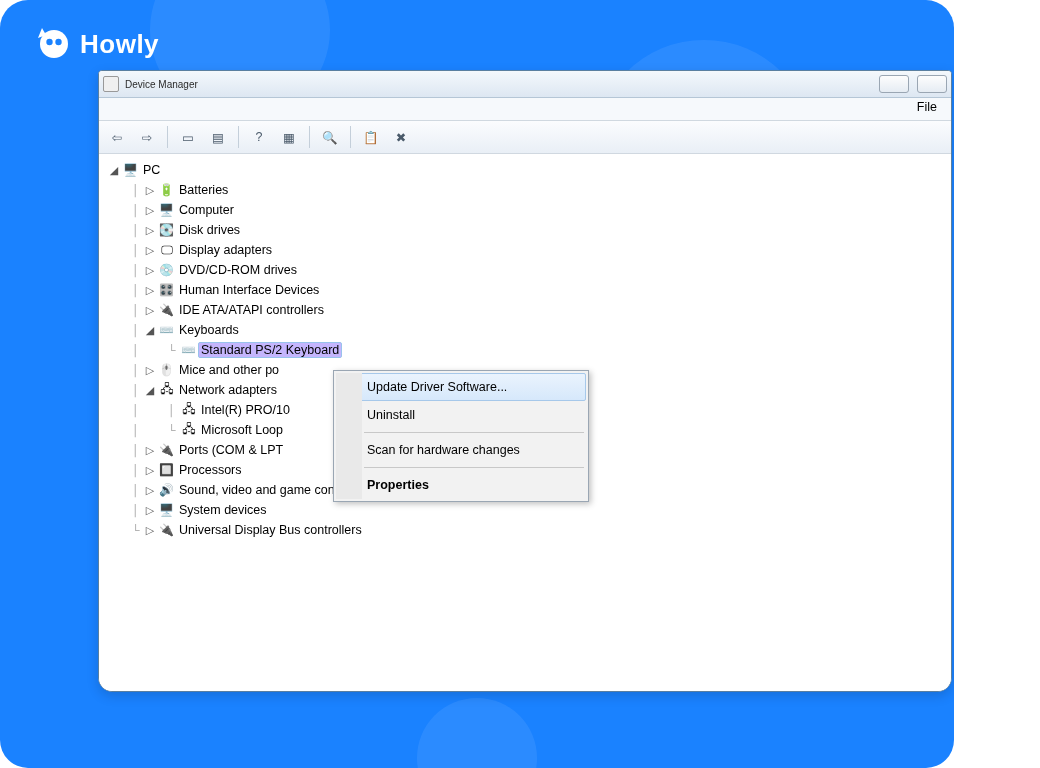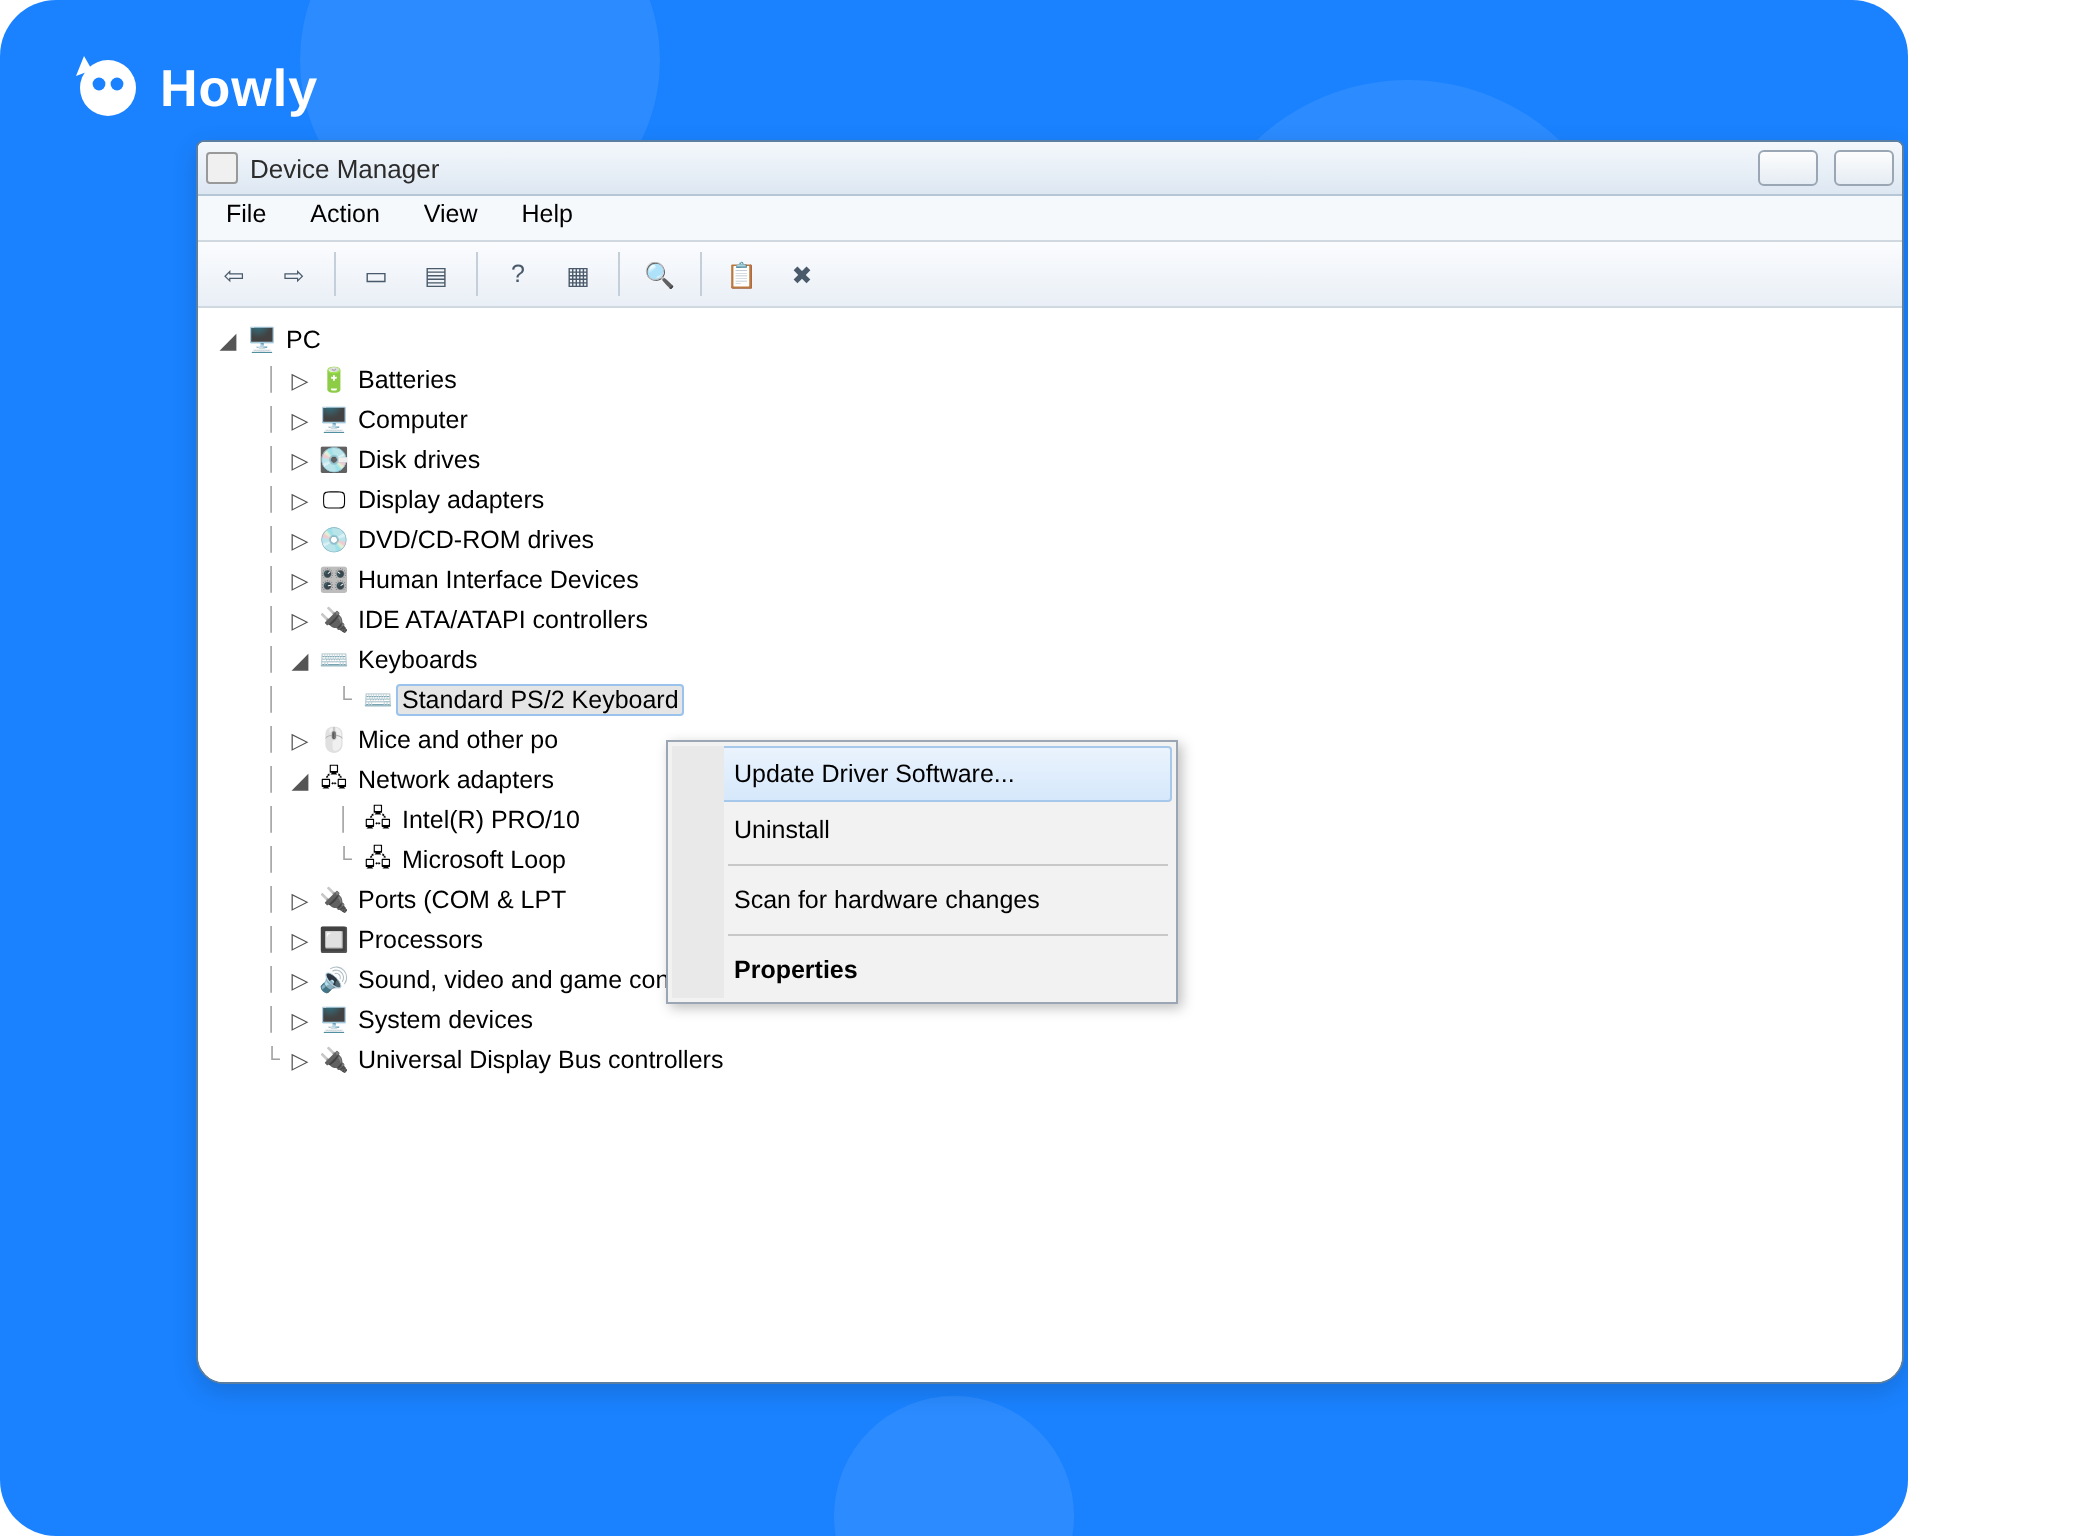--- a/index.html
+++ b/index.html
@@ -70,21 +70,21 @@
     z-index: 3;
   }
   .titlebar {
     height: 26px;
     background: linear-gradient(#f4f8fc,#dde7f2);
     border-bottom: 1px solid #b5c6d6;
     display: flex;
     align-items: center;
     gap: 6px;
     padding: 0 4px;
-    font-size: 13px;
+    font-size: 10px;
     color: #2b2b2b;
     justify-content: flex-end;
   }
   .titlebar .app-icon {
     width: 16px; height: 16px;
     background: #f0f0f0;
     border: 1px solid #999;
     border-radius: 2px;
     box-sizing: border-box;
   }
@@ -94,25 +94,26 @@
     height: 16px;
     border: 1px solid #9aa6b3;
     border-radius: 3px;
     background: linear-gradient(#fdfdfd,#e5ecf3);
     margin-left: 2px;
   }
 
   .menubar {
     height: 22px;
     display: flex;
-    align-items: flex-start;
+    align-items: flex-end;
     gap: 2px;
     padding: 0 4px;
     border-bottom: 1px solid #d0d8e0;
     background: #f6f9fc;
+    flex-direction: column;
   }
   .menubar span {
     padding: 2px 10px;
     cursor: default;
   }
 
   .toolbar {
     height: 32px;
     display: flex;
     align-items: center;
@@ -167,21 +168,21 @@
   }
   .nico {
     width: 16px;
     height: 16px;
     display:flex;
     align-items:center;
     justify-content:center;
     font-size:12px;
   }
   .sel {
-    background:#e5e5e5;
+    background:#c4b5fd;
     border:1px solid #99c2ec;
     border-radius:2px;
     padding: 0 2px;
     margin-left: -3px;
   }
 
   
   .ctx {
     position: absolute;
     left: 210px;

